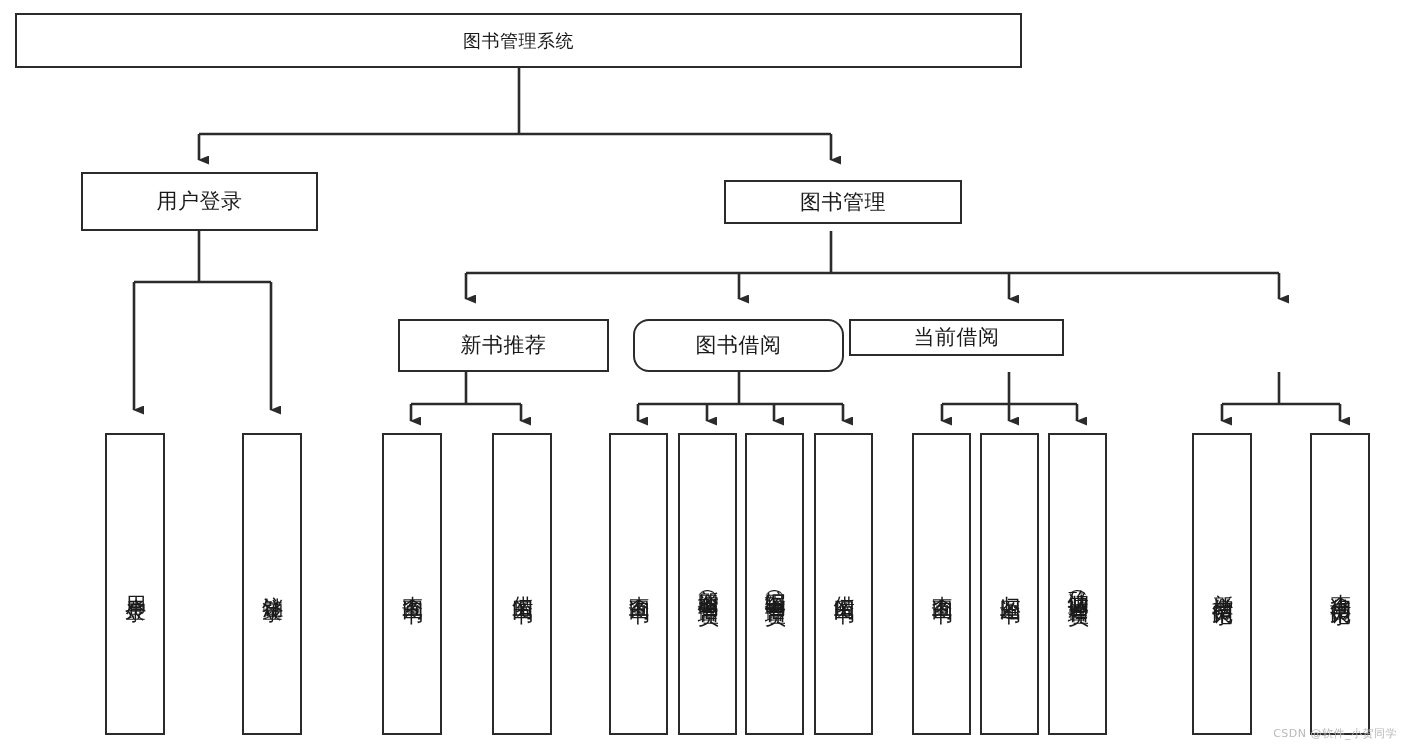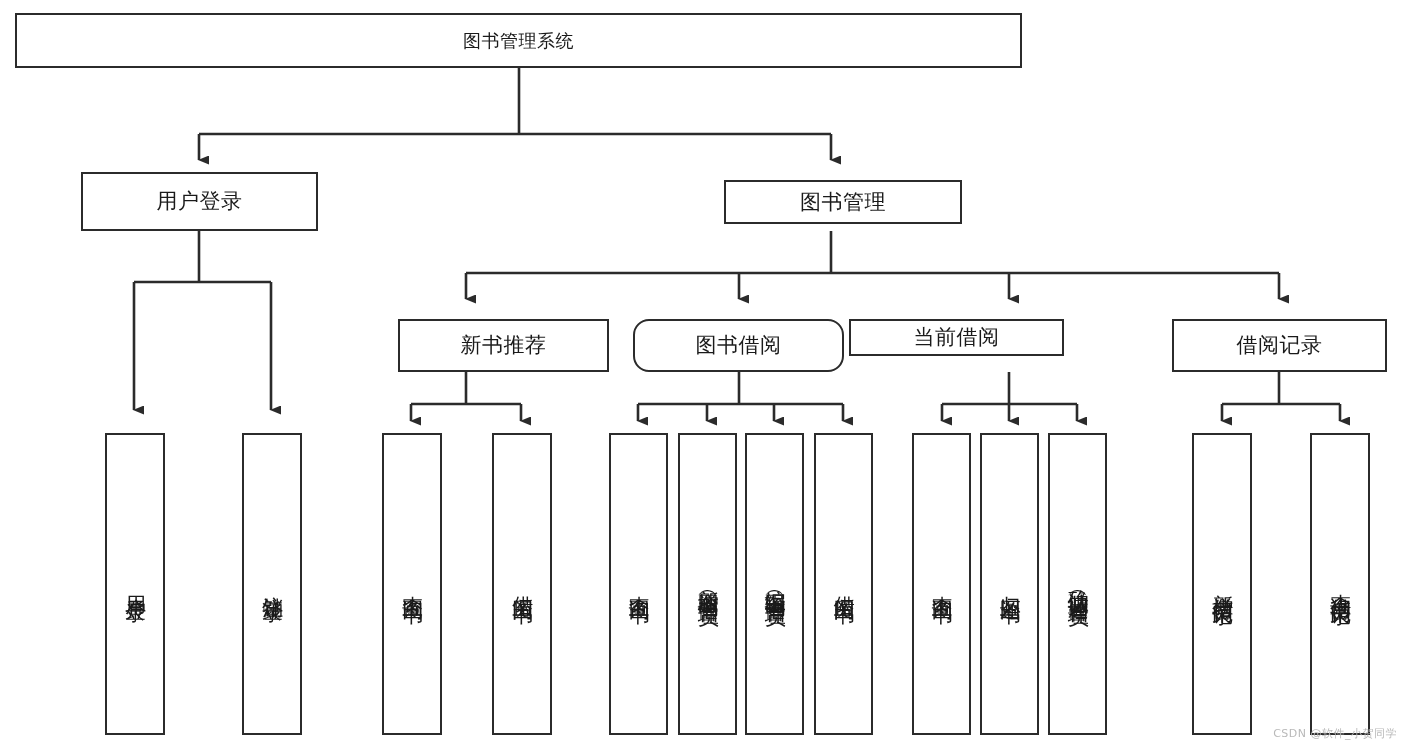--- a/index.html
+++ b/index.html
@@ -152,23 +152,20 @@
   </div>
 
   <div class="node horiz" style="left:633px; top:319px; width:211px; height:53px;border-radius:16px;">
     <span class="node-label">图书借阅</span>
   </div>
 
   <div class="node horiz" style="left:849px; top:319px; width:215px; height:37px;">
     <span class="node-label">当前借阅</span>
   </div>
 
-  <div class="node horiz" style="left:1172px; top:319px; width:215px; height:53px;">
-    <span class="node-label">借阅记录</span>
-  </div>
 
   <div class="node vert" style="left:105px; top:433px; width:60px; height:302px;">
     <span class="node-label">用户登录</span>
   </div>
 
   <div class="node vert" style="left:242px; top:433px; width:60px; height:302px;">
     <span class="node-label">注销登录</span>
   </div>
 
   <div class="node vert" style="left:382px; top:433px; width:60px; height:302px;">

